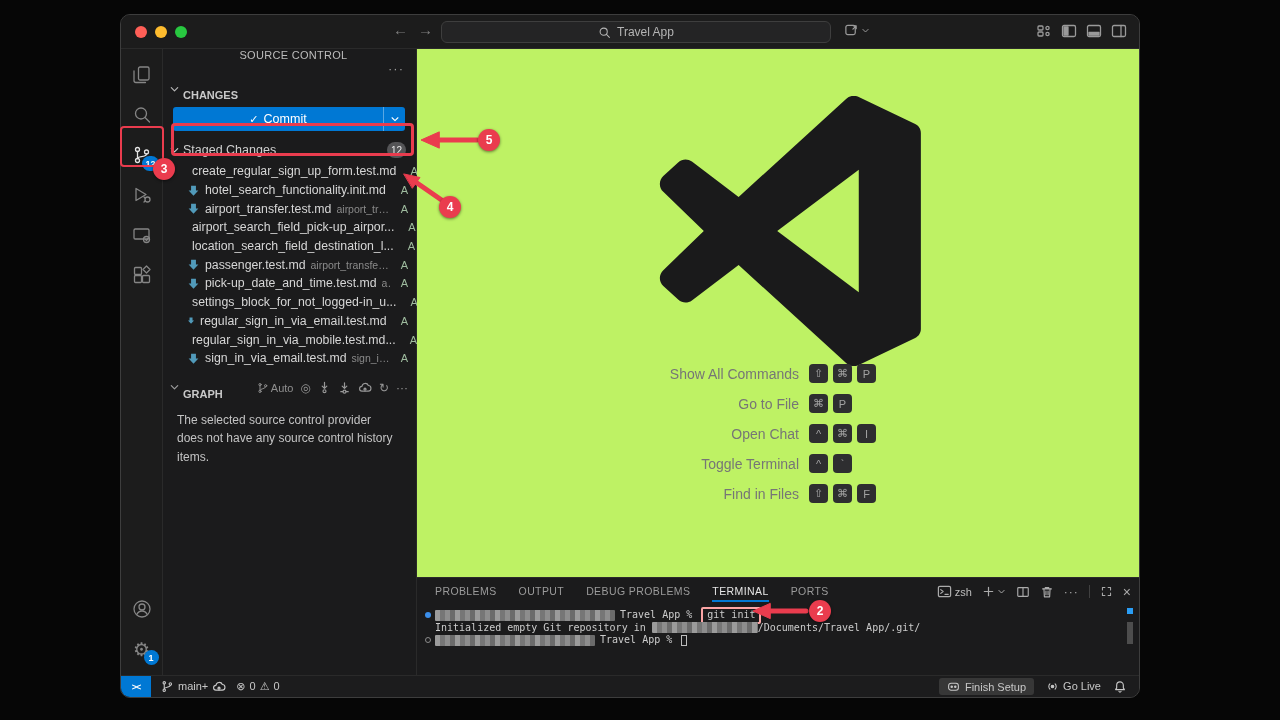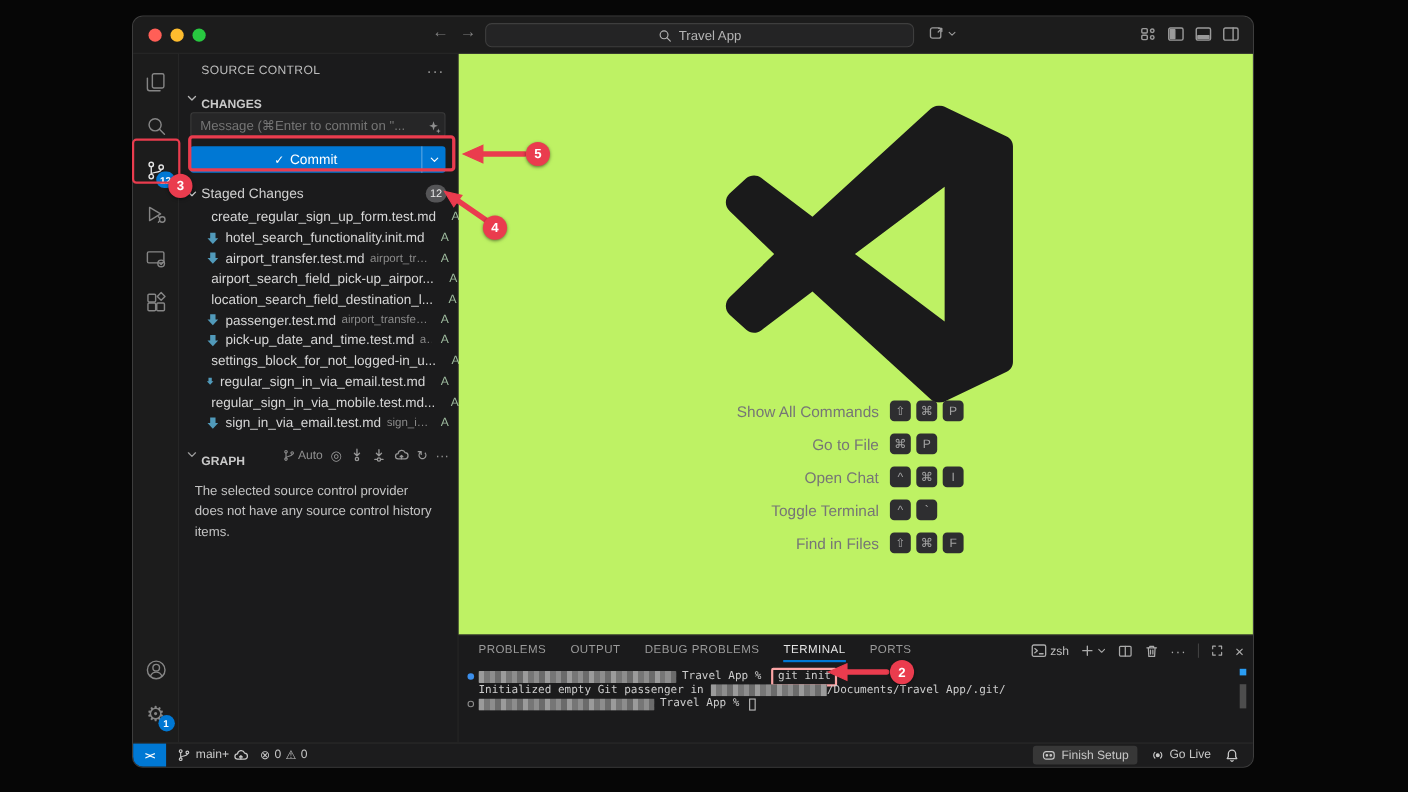--- a/index.html
+++ b/index.html
@@ -32,21 +32,21 @@
   .ab-item.active { color:#e2e2e2; }
   .ab-badge { position:absolute; right:4px; bottom:4px; min-width:15px; height:15px; border-radius:8px;
               background:#0078d4; color:#fff; font-size:9px; font-weight:bold; display:flex;
               align-items:center; justify-content:center; padding:0 3px; }
   .ab-bottom { margin-top:auto; margin-bottom:6px; display:flex; flex-direction:column; align-items:center; }
   .gearglyph { font-size:19px; line-height:1; }
 
   
   .sidebar { position:absolute; left:42px; top:34px; width:254px; bottom:22px; background:#1b1b1c;
              border-right:1px solid #2a2a2a; color:#cccccc; }
-  .sb-header { height:30px; display:flex; align-items:center; padding:0 12px 0 20px; }
+  .sb-header { height:30px; display:flex; align-items:center; padding:0 12px 0 20px;flex-direction:column; }
   .sb-title { font-size:11px; color:#bcbcbc; letter-spacing:.3px; }
   .sb-more { margin-left:auto; color:#9c9c9c; font-size:13px; letter-spacing:1px; }
   .sect-row { height:20px; display:flex; align-items:center; padding-left:6px; gap:3px; color:#b5b5b5; }
   .sect-label { font-size:11px; font-weight:bold; color:#c9c9c9;margin-top:12px; }
   .msg-input { display:block; width:232px; margin:3px 8px 0 10px; height:23px; background:#262627;
                border:1px solid #3a3a3a; border-radius:3px; color:#757575; font-size:12px;
                padding:0 24px 0 8px; font-family:"Liberation Sans",sans-serif; }
   .msg-wrap { position:relative; }
   .sparkle { position:absolute; right:14px; top:7px; }
   .commit-btn { margin:8px 8px 0 10px; width:232px; height:24px; background:#0078d4; border-radius:3px;
@@ -238,27 +238,20 @@
       <div class="sb-header">
         <span class="sb-title">SOURCE CONTROL</span>
         <span class="sb-more">···</span>
       </div>
       <div class="sect-row">
         <svg class="icon-svg" width="11" height="11" viewBox="0 0 12 12">
             <path d="M2.5 4 6 7.5 9.5 4"></path>
           </svg>
         <span class="sect-label">CHANGES</span>
       </div>
-      <div class="msg-wrap">
-        <input class="msg-input" readonly="" placeholder="Message (⌘Enter to commit on &quot;..." style="">
-        <svg class="sparkle" width="14" height="14" viewBox="0 0 16 16">
-            <path d="M7 1.5 8.2 5 11.5 6.2 8.2 7.4 7 11 5.8 7.4 2.5 6.2 5.8 5z" fill="#8f8f8f"></path>
-            <path d="M12 9l.7 1.9 1.8.7-1.8.7L12 14.2l-.7-1.9-1.8-.7 1.8-.7z" fill="#8f8f8f"></path>
-          </svg>
-      </div>
       <div class="commit-btn">
         <span class="commit-main">
           <span class="glyph">✓</span>
           <span>Commit</span>
         </span>
         <span class="commit-dd">
           <svg class="icon-svg" width="10" height="10" viewBox="0 0 12 12" style="stroke:#fff">
               <path d="M2.5 4.5 6 8l3.5-3.5"></path>
             </svg>
         </span>
@@ -485,21 +478,21 @@
 
       <div class="term">
         <div class="tline">
           <span class="gutter"><span class="dot-filled"></span></span>
           <span class="redact" style="width:180px;"></span>
           <span>Travel App % </span>
           <span class="gitinit-box">git init</span>
         </div>
         <div class="tline">
           <span class="gutter"></span>
-          <span>Initialized empty Git passenger in </span>
+          <span>Initialized empty Git repository in </span>
           <span class="redact" style="width:106px;margin-right:0;"></span>
           <span>/Documents/Travel App/.git/</span>
         </div>
         <div class="tline">
           <span class="gutter"><span class="dot-hollow"></span></span>
           <span class="redact" style="width:160px;"></span>
           <span>Travel App % </span>
           <span class="cursor-block"></span>
         </div>
       </div>

